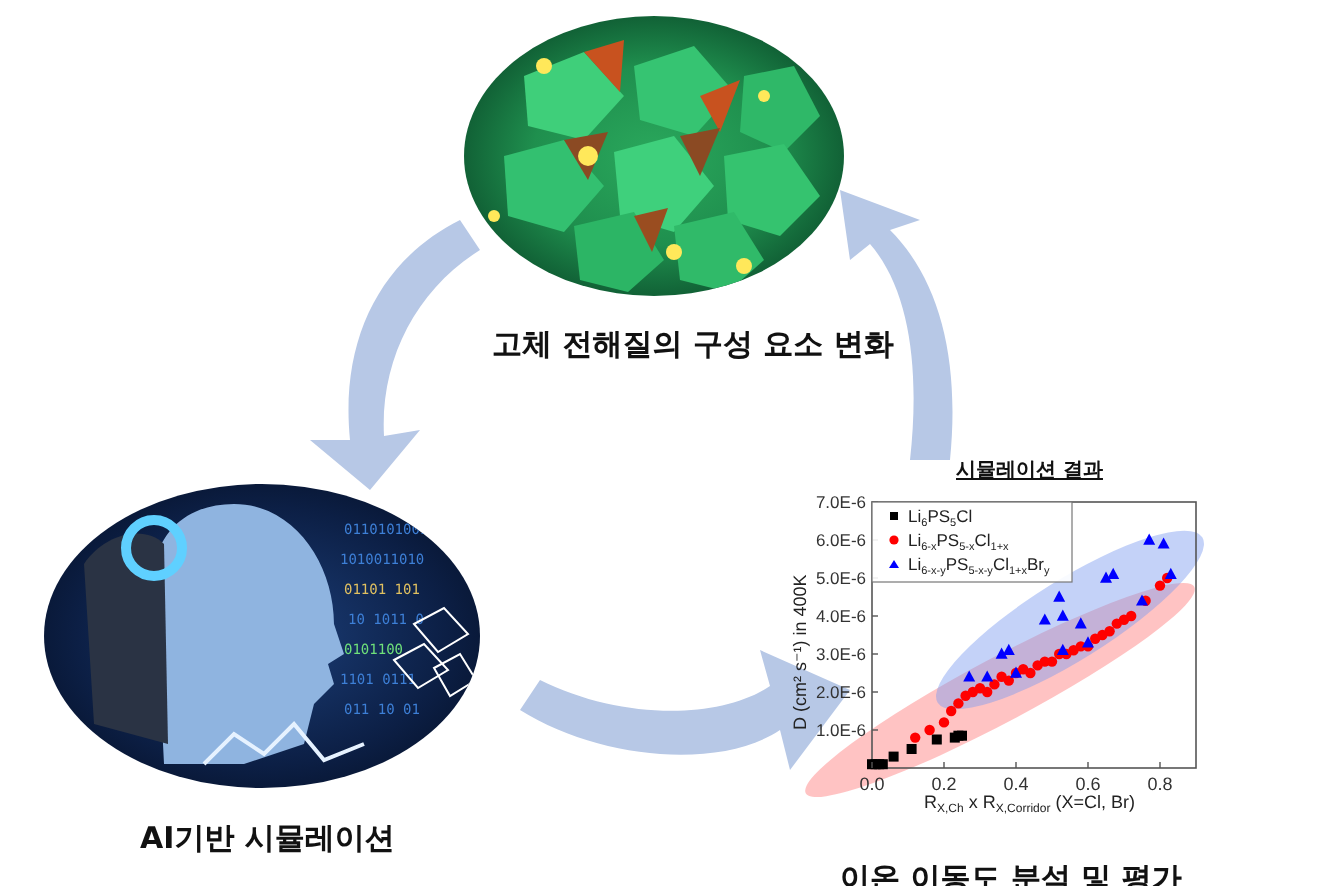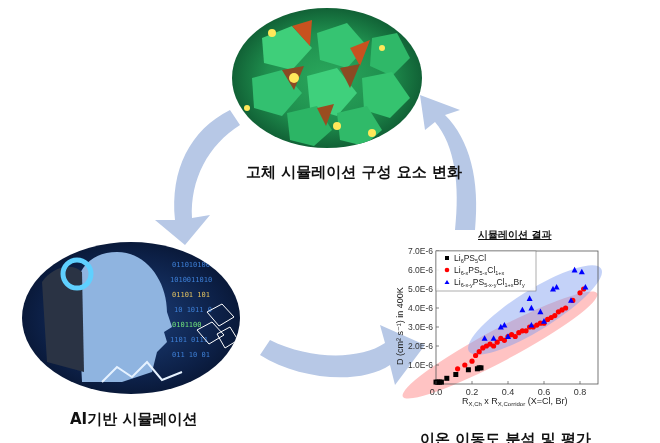--- a/index.html
+++ b/index.html
@@ -45,21 +45,21 @@
     <g fill="#ffe85a">
       <circle cx="40" cy="25" r="4"></circle>
       <circle cx="62" cy="70" r="5"></circle>
       <circle cx="150" cy="40" r="3"></circle>
       <circle cx="105" cy="118" r="4"></circle>
       <circle cx="140" cy="125" r="4"></circle>
       <circle cx="15" cy="100" r="3"></circle>
     </g>
   </svg>
 </div>
-<div class="caption" style="left:246px;top:163px;font-size:15px;">고체 시뮬레이션 구성 요소 변화</div>
+<div class="caption" style="left:246px;top:163px;font-size:15px;">고체 전해질의 구성 요소 변화</div>
 
 <div class="panel-oval" style="left:22px;top:242px;width:218px;height:152px;
             background:radial-gradient(ellipse at 50% 50%, #1c3f7a 0%, #0c1f45 60%, #06122b 85%, rgba(255,255,255,0) 100%);">
   <svg width="218" height="152" viewBox="0 0 218 152">
     <g>
       <path d="M 95 10 C 125 10, 145 40, 145 70 L 150 85 L 142 90 L 145 100 L 135 110 L 130 130 L 100 140 L 60 140 L 55 40 C 60 20, 75 10, 95 10 Z" fill="#8fb4e0"></path>
       <path d="M 20 40 C 30 25, 50 20, 60 30 L 62 130 L 25 120 Z" fill="#2a3344"></path>
       <circle cx="55" cy="32" r="14" fill="none" stroke="#5fd0ff" stroke-width="5"></circle>
     </g>
     <g font-family="DejaVu Sans Mono, monospace" font-size="7" fill="#3d7fd6">

